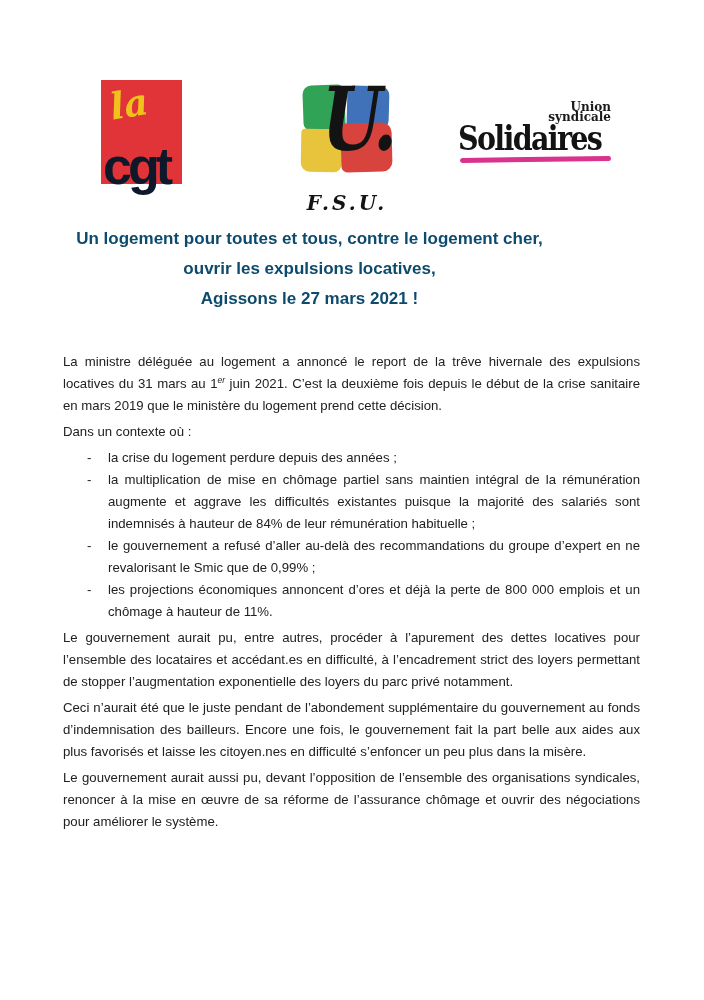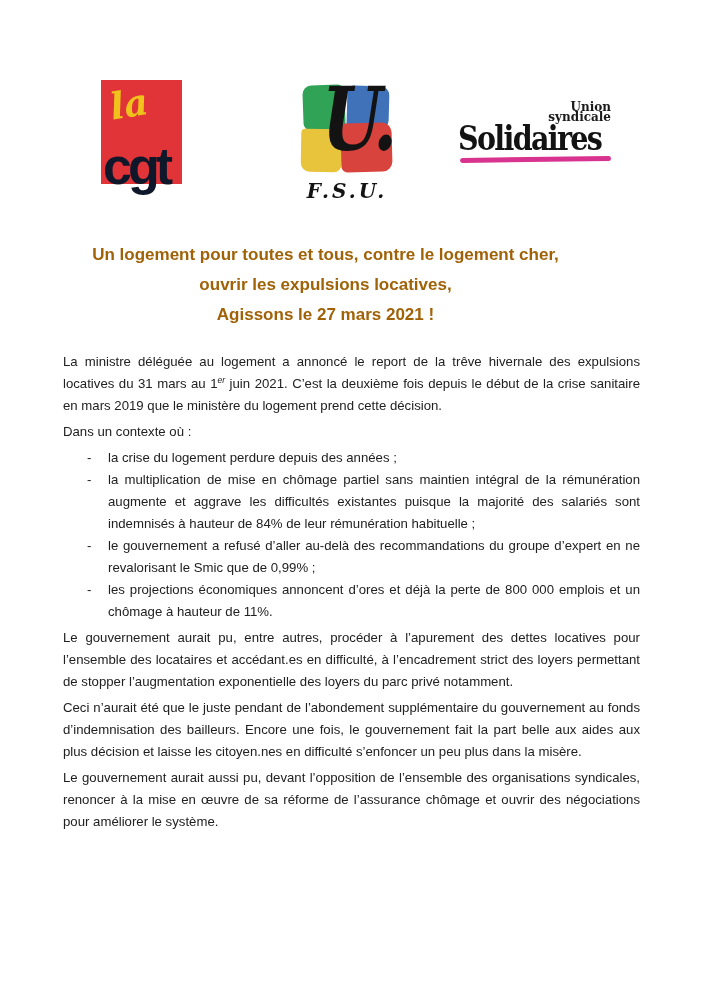--- a/index.html
+++ b/index.html
@@ -28,21 +28,21 @@
   .fsu-sq.blue  {left:46px;top:1px;  width:42px;height:42px;background:#3f72b8;border-radius:6px 9px 8px 3px;transform:rotate(1.5deg);}
   .fsu-sq.yellow{left:0;   top:44px; width:41px;height:43px;background:#e8c33c;border-radius:4px 3px 8px 9px;transform:rotate(1deg);}
   .fsu-sq.red   {left:40px;top:38px; width:51px;height:49px;background:#d9433e;border-radius:5px 10px 10px 6px;transform:rotate(-1.5deg);}
   .fsu-u{
     position:absolute;left:8px;top:-10px;width:92px;text-align:center;
     font-family:"DejaVu Serif",serif;font-style:italic;font-weight:bold;
     font-size:96px;line-height:1;color:#131313;
     transform:scale(0.72,0.92);transform-origin:center top;letter-spacing:-4px;
   }
   .fsu-label{
-    margin-top:7px;width:100px;text-align:center;
+    margin-top:19px;width:100px;text-align:center;
     font-family:"DejaVu Serif",serif;font-style:italic;font-weight:bold;
     font-size:20px;letter-spacing:3px;color:#131313;white-space:nowrap;
   }
 
   .logo-sol{position:absolute;left:458px;top:102px;width:156px;}
   .sol-tagline{
     text-align:right;padding-right:3px;
     font-family:"DejaVu Serif",serif;font-weight:bold;
     font-size:12px;line-height:10px;color:#1a1a1a;
   }
@@ -51,22 +51,22 @@
     font-size:34px;line-height:33px;letter-spacing:-2px;color:#131313;
     transform:scaleX(0.84);transform-origin:left center;white-space:nowrap;
   }
   .sol-underline{
     width:151px;height:5px;background:#d93390;border-radius:3px;
     margin-top:2px;margin-left:2px;transform:rotate(-0.7deg);
   }
 
   
   .doc-title{
-    position:absolute;left:0;top:224px;width:619px;margin:16px;
-    text-align:center;font-size:17px;font-weight:bold;line-height:30px;color:#a16207;
+    position:absolute;left:0;top:224px;width:619px;margin:0;
+    text-align:center;font-size:17px;font-weight:bold;line-height:30px;color:#0c4a6e;
   }
 
   
   .doc-body{
     position:absolute;left:63px;top:351px;width:577px;
     font-size:13.2px;line-height:22px;text-align:justify;
   }
   .doc-body p{margin:0 0 4px 0;}
   .bullet-list{margin:0 0 4px 0;padding:0;list-style:none;}
   .bullet-list li{display:flex;}
@@ -130,18 +130,18 @@
         <span class="bullet-text">le gouvernement a refusé d’aller au-delà des recommandations du groupe d’expert en ne revalorisant le Smic que de 0,99% ;</span>
       </li>
       <li>
         <span class="bullet-marker">-</span>
         <span class="bullet-text">les projections économiques annoncent d’ores et déjà la perte de 800 000 emplois et un chômage à hauteur de 11%.</span>
       </li>
     </ul>
 
     <p>Le gouvernement aurait pu, entre autres, procéder à l’apurement des dettes locatives pour l’ensemble des locataires et accédant.es en difficulté, à l’encadrement strict des loyers permettant de stopper l’augmentation exponentielle des loyers du parc privé notamment.</p>
 
-    <p>Ceci n’aurait été que le juste pendant de l’abondement supplémentaire du gouvernement au fonds d’indemnisation des bailleurs. Encore une fois, le gouvernement fait la part belle aux aides aux plus décision et laisse les citoyen.nes en difficulté s’enfoncer un peu plus dans la misère.</p>
+    <p>Ceci n’aurait été que le juste pendant de l’abondement supplémentaire du gouvernement au fonds d’indemnisation des bailleurs. Encore une fois, le gouvernement fait la part belle aux aides aux plus favorisés et laisse les citoyen.nes en difficulté s’enfoncer un peu plus dans la misère.</p>
 
     <p>Le gouvernement aurait aussi pu, devant l’opposition de l’ensemble des organisations syndicales, renoncer à la mise en œuvre de sa réforme de l’assurance chômage et ouvrir des négociations pour améliorer le système.</p>
   </div>
 
 </div>
 
 </body></html>

